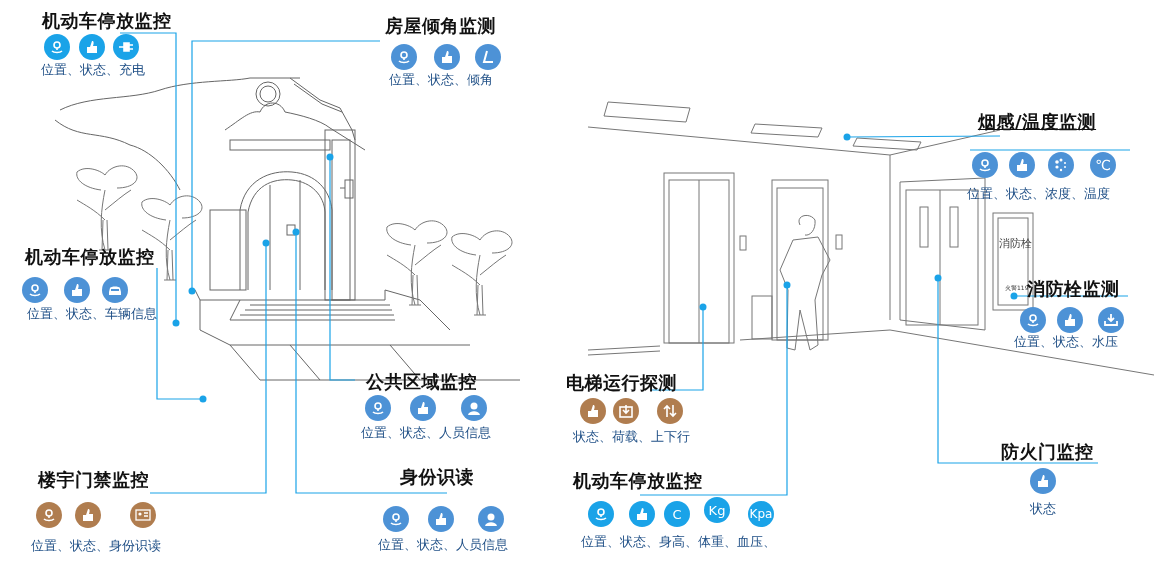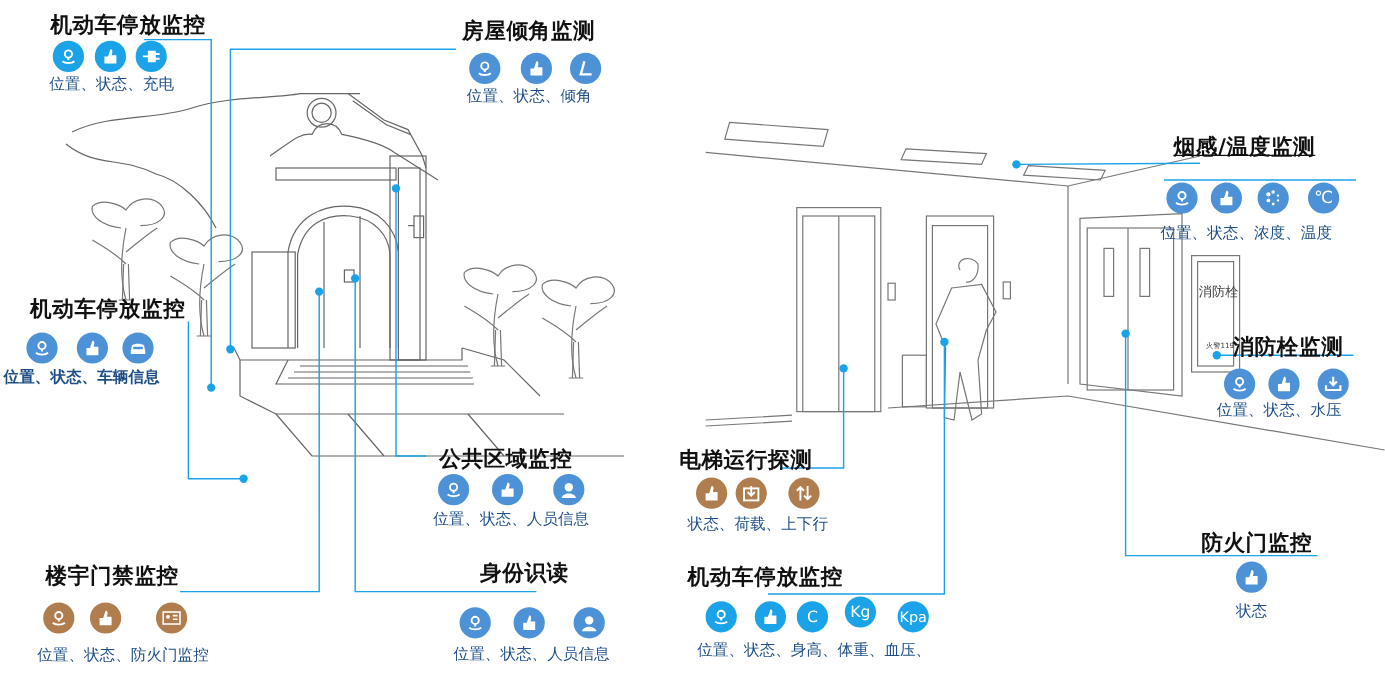--- a/index.html
+++ b/index.html
@@ -167,21 +167,21 @@
     <svg viewBox="0 0 16 16">
         <path d="M3 8 L6 8 L6 14 L3 14 Z M6 8 L8 2 C10 2 10 4 9 7 L13 7 L13 14 L6 14" fill="#fff"></path>
       </svg>
     </div>
   <div class="ic blue" style="left:102px;top:277px;">
     <svg viewBox="0 0 16 16">
         <path d="M2 10 L3 6 C4 4 12 4 13 6 L14 10 L14 13 L2 13 Z" fill="#fff"></path>
         <rect x="4" y="7" width="8" height="2" fill="#4d92d6"></rect>
       </svg>
     </div>
-  <div class="lbl" style="left:3px;top:305px;font-weight:bold;">位置、状态、车辆信息</div>
+  <div class="lbl" style="left:27px;top:305px;">位置、状态、车辆信息</div>
 </div>
 
 <div>
   <div class="title" style="left:366px;top:370px;">公共区域监控</div>
   <div class="ic blue" style="left:365px;top:395px;">
     <svg viewBox="0 0 16 16">
         <circle cx="8" cy="6" r="3" fill="none" stroke="#fff" stroke-width="1.6"></circle>
         <path d="M8 9 L8 11 M3 12 C5 14 11 14 13 12" stroke="#fff" stroke-width="1.6" fill="none"></path>
       </svg>
     </div>
@@ -212,21 +212,21 @@
         <path d="M3 8 L6 8 L6 14 L3 14 Z M6 8 L8 2 C10 2 10 4 9 7 L13 7 L13 14 L6 14" fill="#fff"></path>
       </svg>
     </div>
   <div class="ic brown" style="left:130px;top:502px;">
     <svg viewBox="0 0 16 16">
         <rect x="1" y="3" width="14" height="10" fill="none" stroke="#fff" stroke-width="1.3"></rect>
         <circle cx="5" cy="7" r="1.6" fill="#fff"></circle>
         <path d="M9 6 L13 6 M9 9 L13 9" stroke="#fff" stroke-width="1.3"></path>
       </svg>
     </div>
-  <div class="lbl" style="left:31px;top:537px;">位置、状态、防火门监控</div>
+  <div class="lbl" style="left:31px;top:537px;">位置、状态、身份识读</div>
 </div>
 
 <div>
   <div class="title" style="left:400px;top:465px;">身份识读</div>
   <div class="ic blue" style="left:383px;top:506px;">
     <svg viewBox="0 0 16 16">
         <circle cx="8" cy="6" r="3" fill="none" stroke="#fff" stroke-width="1.6"></circle>
         <path d="M8 9 L8 11 M3 12 C5 14 11 14 13 12" stroke="#fff" stroke-width="1.6" fill="none"></path>
       </svg>
     </div>

